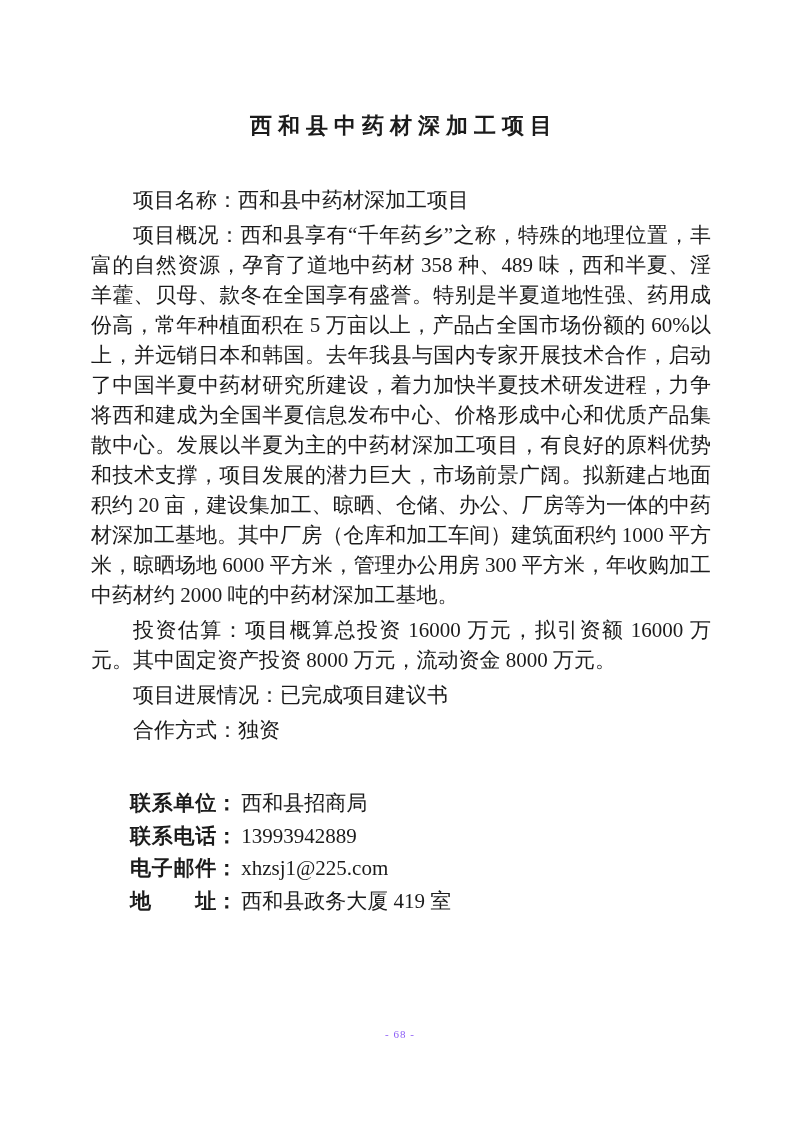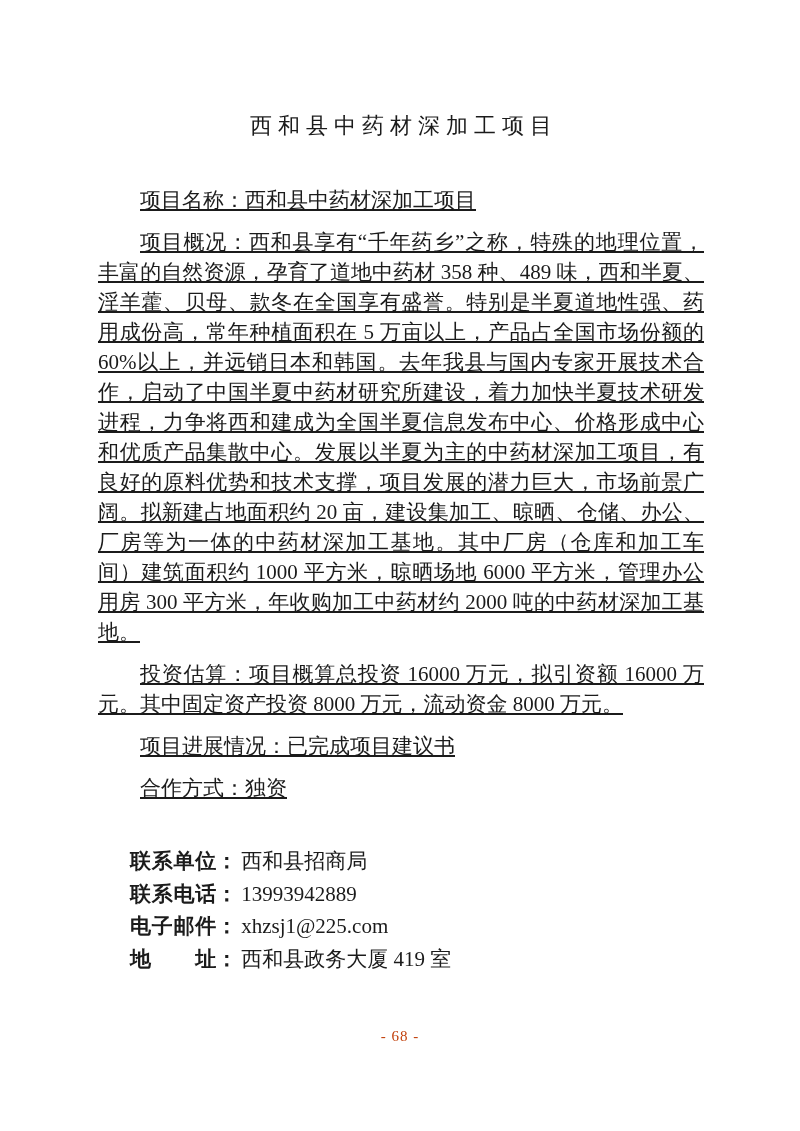--- a/index.html
+++ b/index.html
@@ -22,33 +22,32 @@
     right: 84px;
     top: 0;
   }
   .doc-title {
     margin-top: 112px;
     text-align: center;
     font-size: 22px;
     line-height: 28px;
     letter-spacing: 6px;
     text-indent: 6px;
-    font-weight: 400;
+    font-weight: 700;
     white-space: nowrap;
   }
   .body-block {
     margin-top: 45px;
     font-size: 21px;
     line-height: 30px;
     text-align: justify;
   }
   .body-block p {
-    margin: 12px;
+    margin: 5px;
     text-indent: 2em;
-    text-decoration: underline;
   }
   .contact-block {
     margin-top: 42px;
     padding-left: 2.1em;
     font-size: 21px;
     line-height: 32.5px;
     font-family: Liberation Serif, serif;
   }
   .contact-row {
     white-space: nowrap;
@@ -66,23 +65,23 @@
   }
   .contact-value {
     margin-left: 4px;
   }
   .page-footer {
     position: absolute;
     left: 0;
     right: 0;
     top: 1028px;
     text-align: center;
-    font-size: 15px;
+    font-size: 11px;
     letter-spacing: 1px;
-    color: #c2410c;
+    color: #8b5cf6;
   }
 </style>
 </head>
 <body>
 
 <div class="page">
   <div class="content">
 
     <div class="doc-title">西和县中药材深加工项目</div>
 

